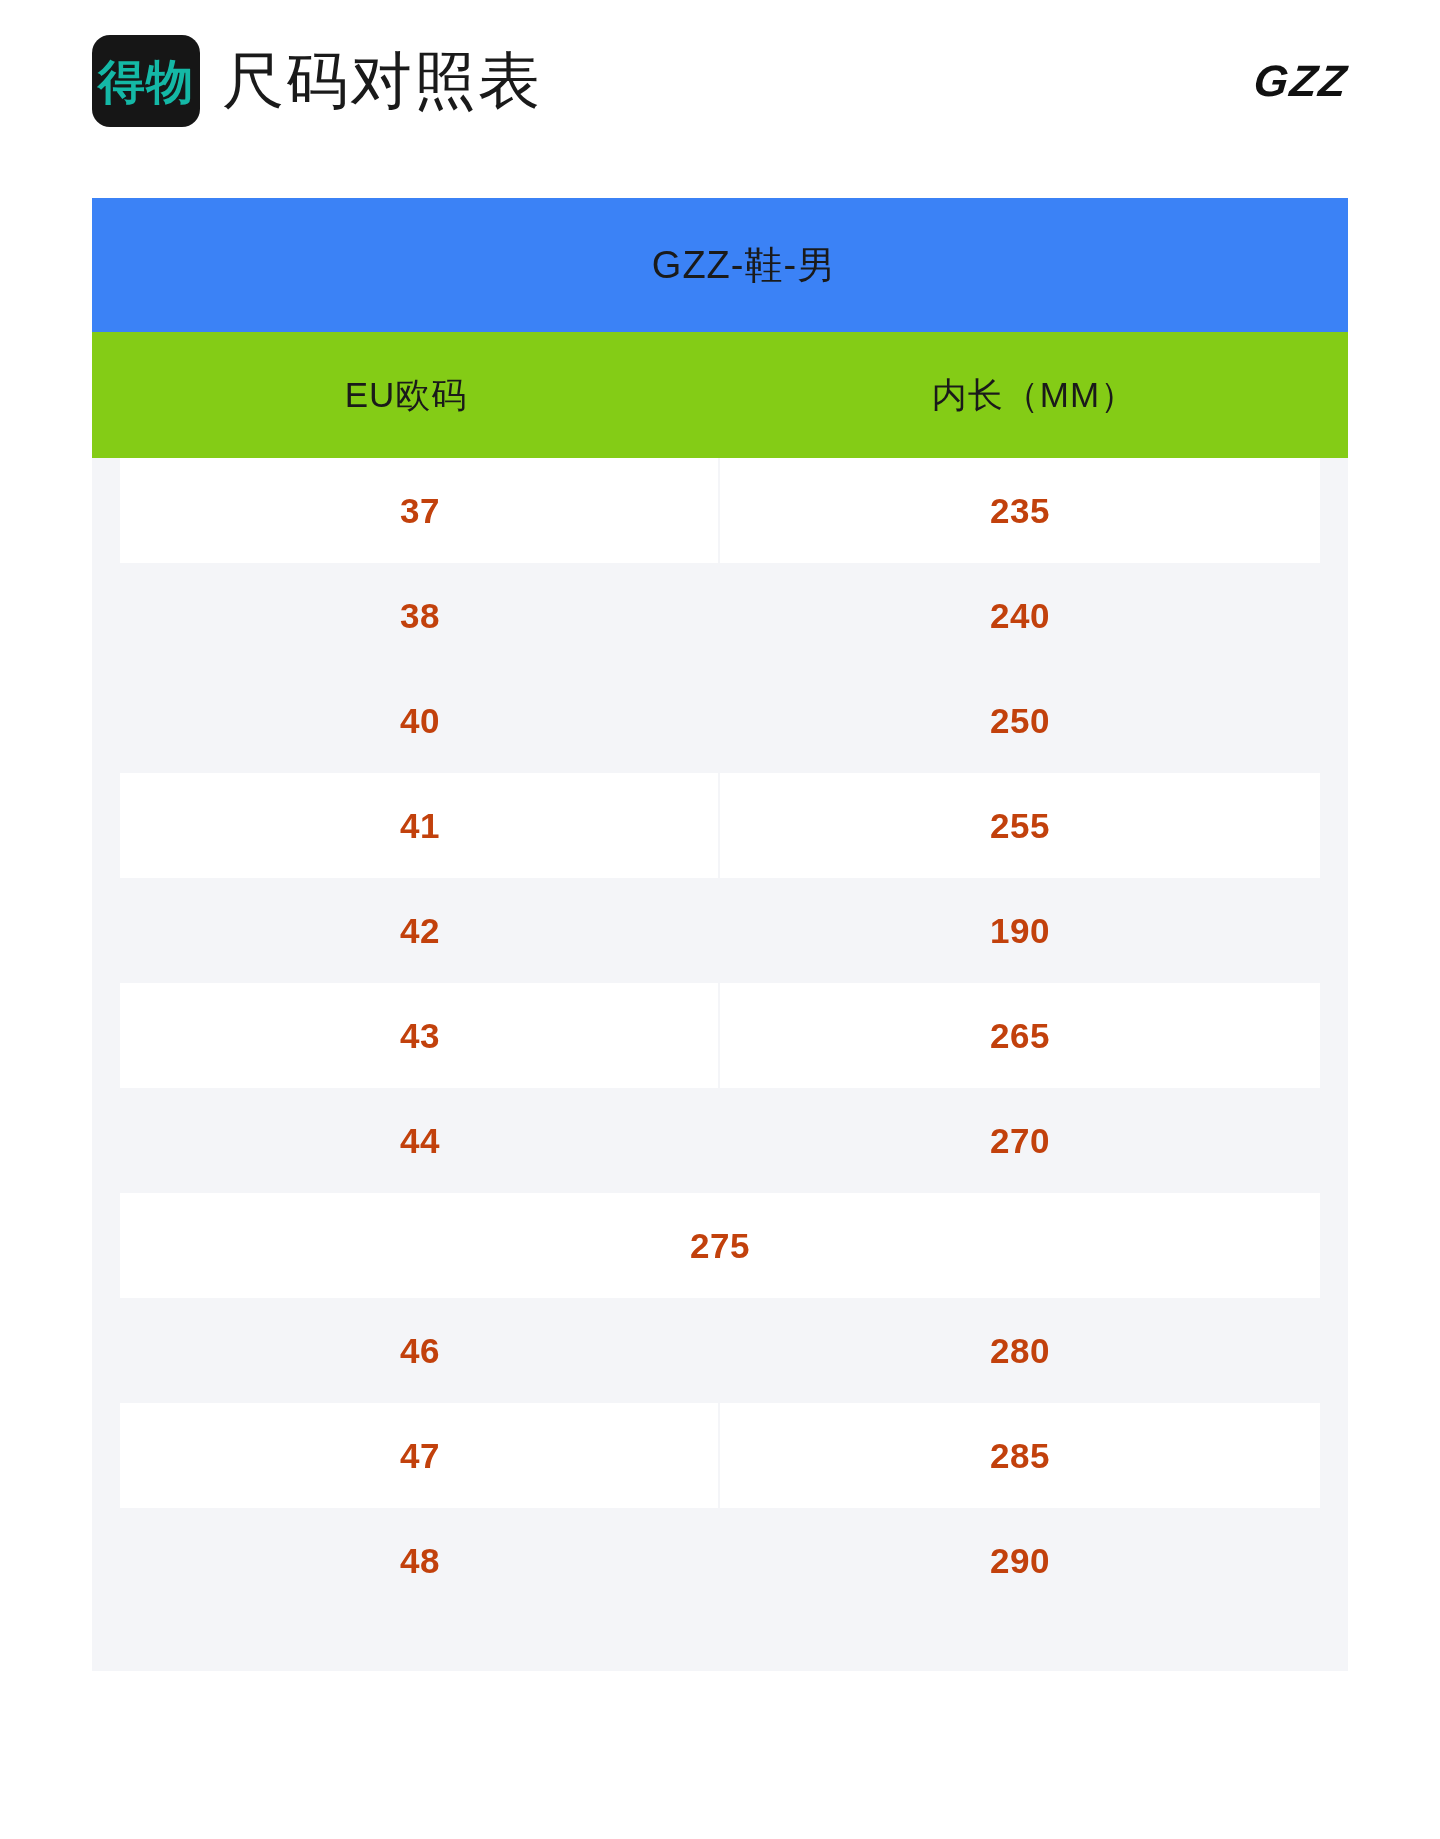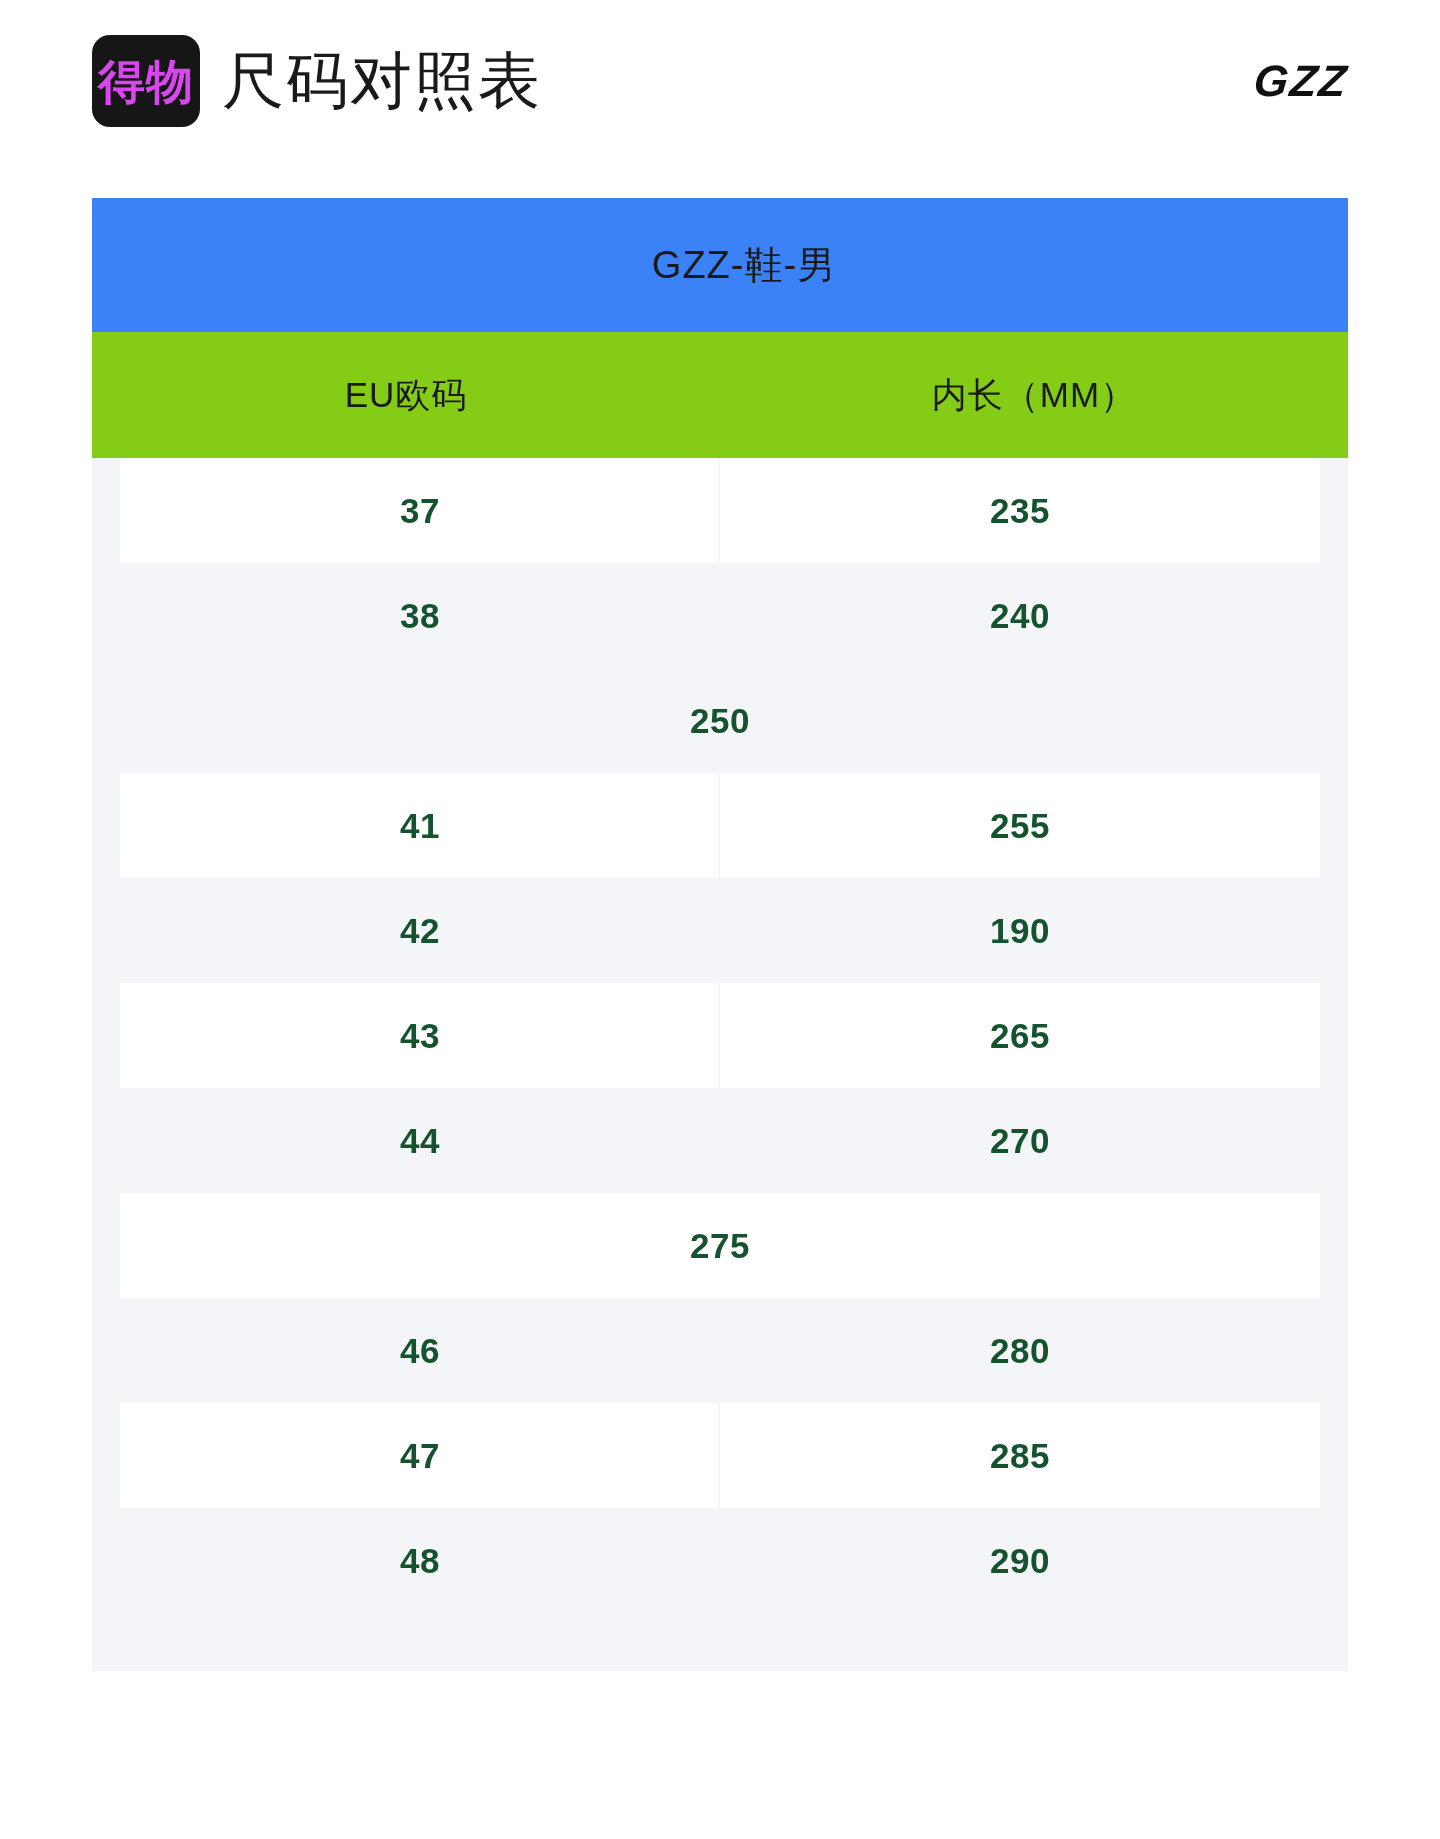--- a/index.html
+++ b/index.html
@@ -36,21 +36,21 @@
     width: 108px;
     height: 92px;
     background: #161616;
     border-radius: 18px;
     display: flex;
     align-items: center;
     justify-content: center;
     flex: 0 0 auto;
   }
   .brand-badge span {
-    color: #d946ef;
+    color: #14b8a6;
     font-size: 47px;
     font-weight: 700;
     letter-spacing: 1px;
     line-height: 1;
     font-family: "Liberation Sans", sans-serif;
   }
   .header-title {
     margin-left: 22px;
     font-size: 62px;
     font-weight: 400;
@@ -118,21 +118,21 @@
   .row.even {
     background: transparent;
   }
   .cell {
     flex: 1 1 50%;
     display: flex;
     align-items: center;
     justify-content: center;
     font-size: 35px;
     font-weight: 700;
-    color: #14532d;
+    color: #c2410c;
     letter-spacing: 0.5px;
   }
   .cell.left-cell {
     position: relative;
   }
   .row.odd .cell.left-cell::after {
     content: "";
     position: absolute;
     right: 0;
     top: 0;
@@ -165,20 +165,21 @@
     <div class="rows">
       <div class="row odd">
         <div class="cell left-cell">37</div>
         <div class="cell">235</div>
       </div>
       <div class="row even">
         <div class="cell left-cell">38</div>
         <div class="cell">240</div>
       </div>
       <div class="row even">
+        <div class="cell left-cell">40</div>
         <div class="cell">250</div>
       </div>
       <div class="row odd">
         <div class="cell left-cell">41</div>
         <div class="cell">255</div>
       </div>
       <div class="row even">
         <div class="cell left-cell">42</div>
         <div class="cell">190</div>
       </div>

